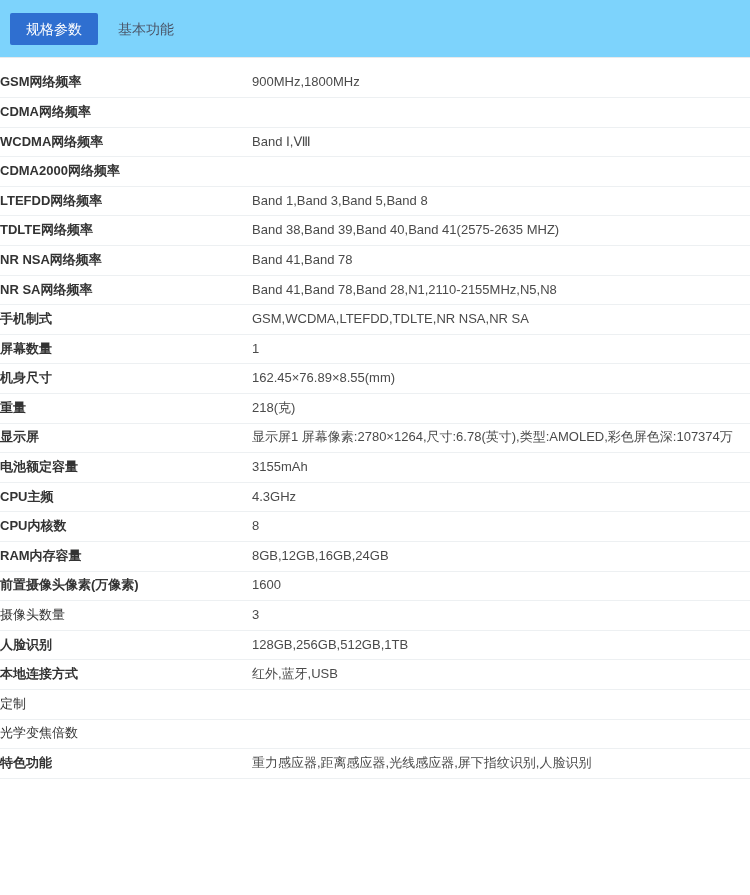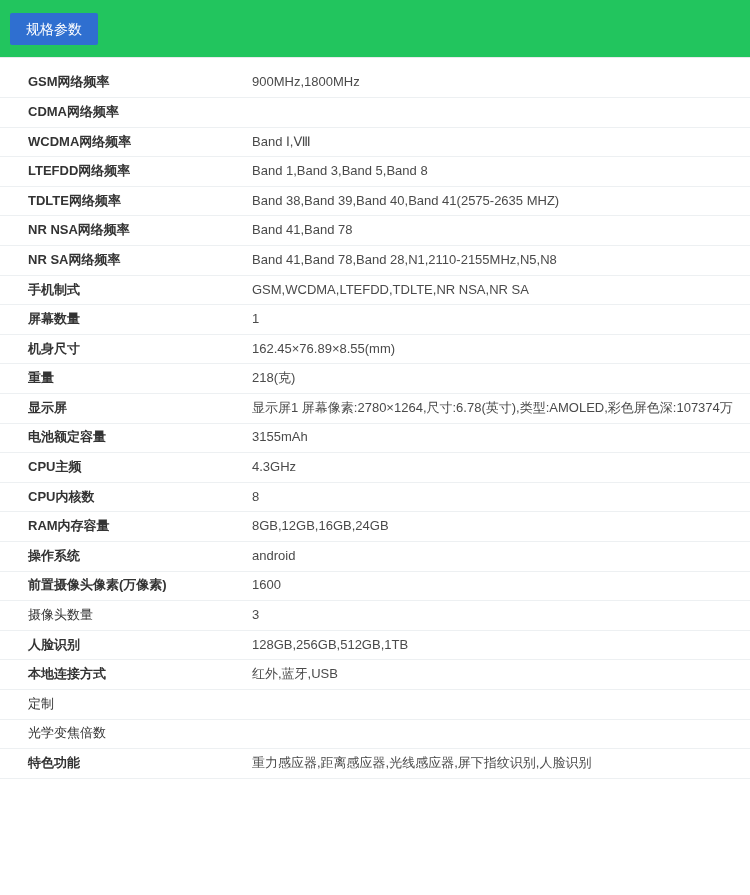--- a/index.html
+++ b/index.html
@@ -16,21 +16,21 @@
   }
   .page {
     width: 750px;
     height: 895px;
     position: relative;
     background: #ffffff;
   }
   
   .tabbar {
     height: 58px;
-    background: #22c55e;
+    background: #7dd3fc;
     border-bottom: 1px solid #e8eaec;
     display: flex;
     align-items: center;
     padding-left: 10px;
     box-sizing: border-box;
   }
   .tab {
     height: 32px;
     line-height: 32px;
     padding: 0 16px;
@@ -57,21 +57,20 @@
   }
   .spec-table td {
     border-bottom: 1px solid #edf0f2;
     font-size: 13px;
     padding: 0;
     vertical-align: middle;
     line-height: 1.3;
   }
   td.label {
     width: 228px;
-    padding-left: 28px;
     box-sizing: border-box;
     color: #333333;
     white-space: nowrap;
     overflow: hidden;
   }
   td.label.bold {
     font-weight: bold;
   }
   td.value {
     padding-left: 24px;
@@ -82,35 +81,40 @@
     white-space: nowrap;
   }
 </style>
 </head>
 <body>
 
 <div class="page">
 
   <div class="tabbar">
     <div class="tab active">规格参数</div>
+    <div class="tab">基本功能</div>
   </div>
 
   <table class="spec-table">
     <tbody>
       <tr>
         <td class="label bold">GSM网络频率</td>
         <td class="value">900MHz,1800MHz</td>
       </tr>
       <tr>
         <td class="label bold">CDMA网络频率</td>
         <td class="value"></td>
       </tr>
       <tr>
         <td class="label bold">WCDMA网络频率</td>
         <td class="value">Band Ⅰ,Ⅷ</td>
+      </tr>
+      <tr>
+        <td class="label bold">CDMA2000网络频率</td>
+        <td class="value"></td>
       </tr>
       <tr>
         <td class="label bold">LTEFDD网络频率</td>
         <td class="value">Band 1,Band 3,Band 5,Band 8</td>
       </tr>
       <tr>
         <td class="label bold">TDLTE网络频率</td>
         <td class="value">Band 38,Band 39,Band 40,Band 41(2575-2635 MHZ)</td>
       </tr>
       <tr>
@@ -151,24 +155,20 @@
       </tr>
       <tr>
         <td class="label bold">CPU内核数</td>
         <td class="value">8</td>
       </tr>
       <tr>
         <td class="label bold">RAM内存容量</td>
         <td class="value">8GB,12GB,16GB,24GB</td>
       </tr>
       <tr>
-        <td class="label bold">操作系统</td>
-        <td class="value">android</td>
-      </tr>
-      <tr>
         <td class="label bold">前置摄像头像素(万像素)</td>
         <td class="value">1600</td>
       </tr>
       <tr>
         <td class="label">摄像头数量</td>
         <td class="value">3</td>
       </tr>
       <tr>
         <td class="label bold">人脸识别</td>
         <td class="value">128GB,256GB,512GB,1TB</td>

